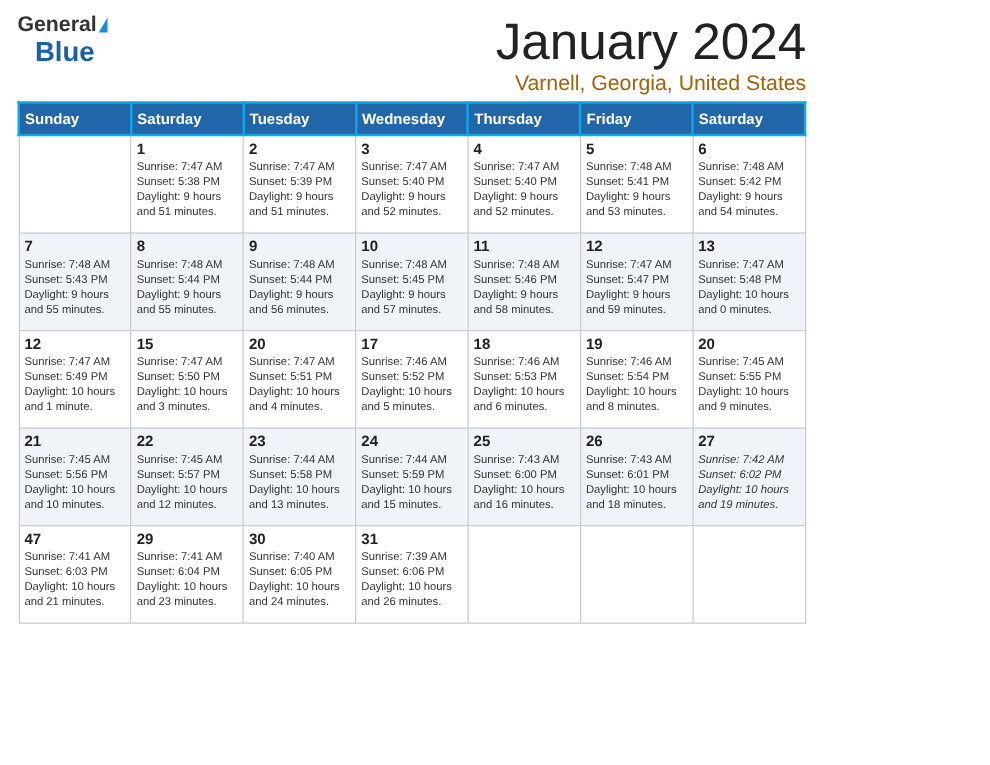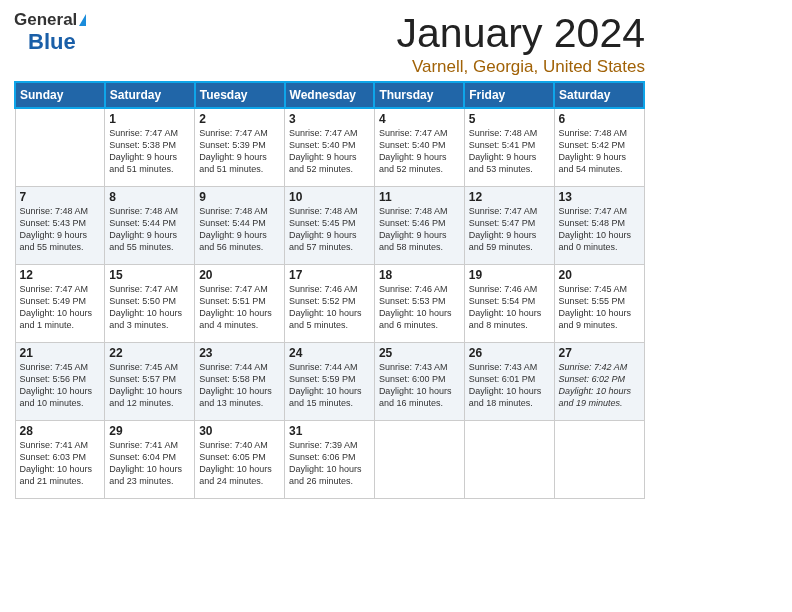--- a/index.html
+++ b/index.html
@@ -313,21 +313,21 @@
           <td>
             <span class="day-num">27</span>
             <div class="cell-text" style="white-space: pre-line; font-style: italic;">Sunrise: 7:42 AM
 Sunset: 6:02 PM
 Daylight: 10 hours
 and 19 minutes.</div>
           </td>
         </tr>
         <tr>
           <td>
-            <span class="day-num">28</span>
+            <span class="day-num">47</span>
             <div class="cell-text" style="white-space: pre-line;">Sunrise: 7:41 AM
 Sunset: 6:03 PM
 Daylight: 10 hours
 and 21 minutes.</div>
           </td>
           <td>
             <span class="day-num">29</span>
             <div class="cell-text" style="white-space: pre-line;">Sunrise: 7:41 AM
 Sunset: 6:04 PM
 Daylight: 10 hours

